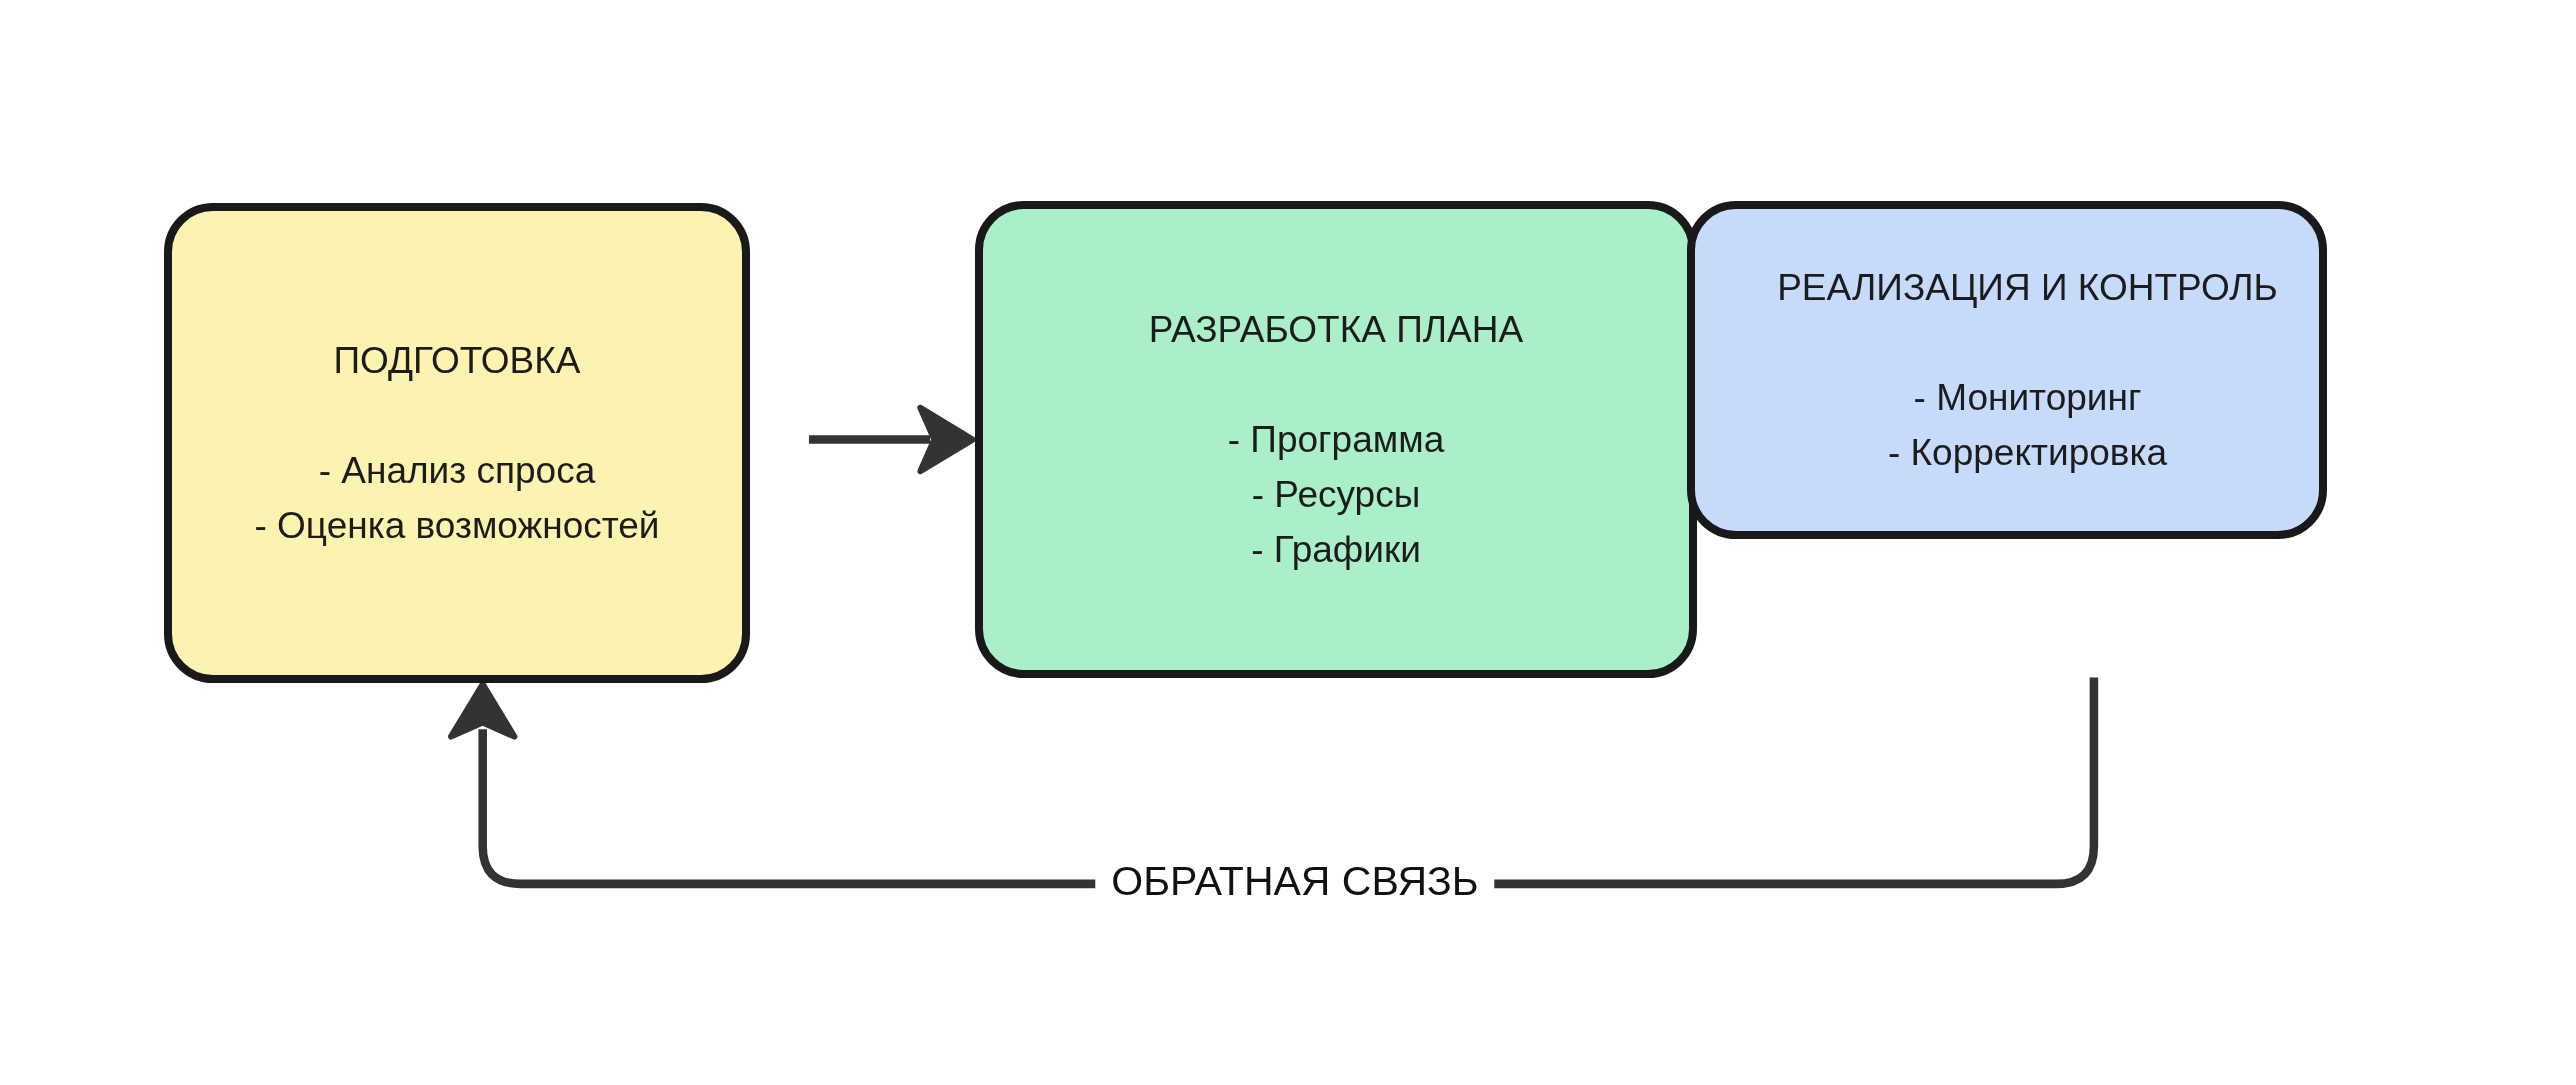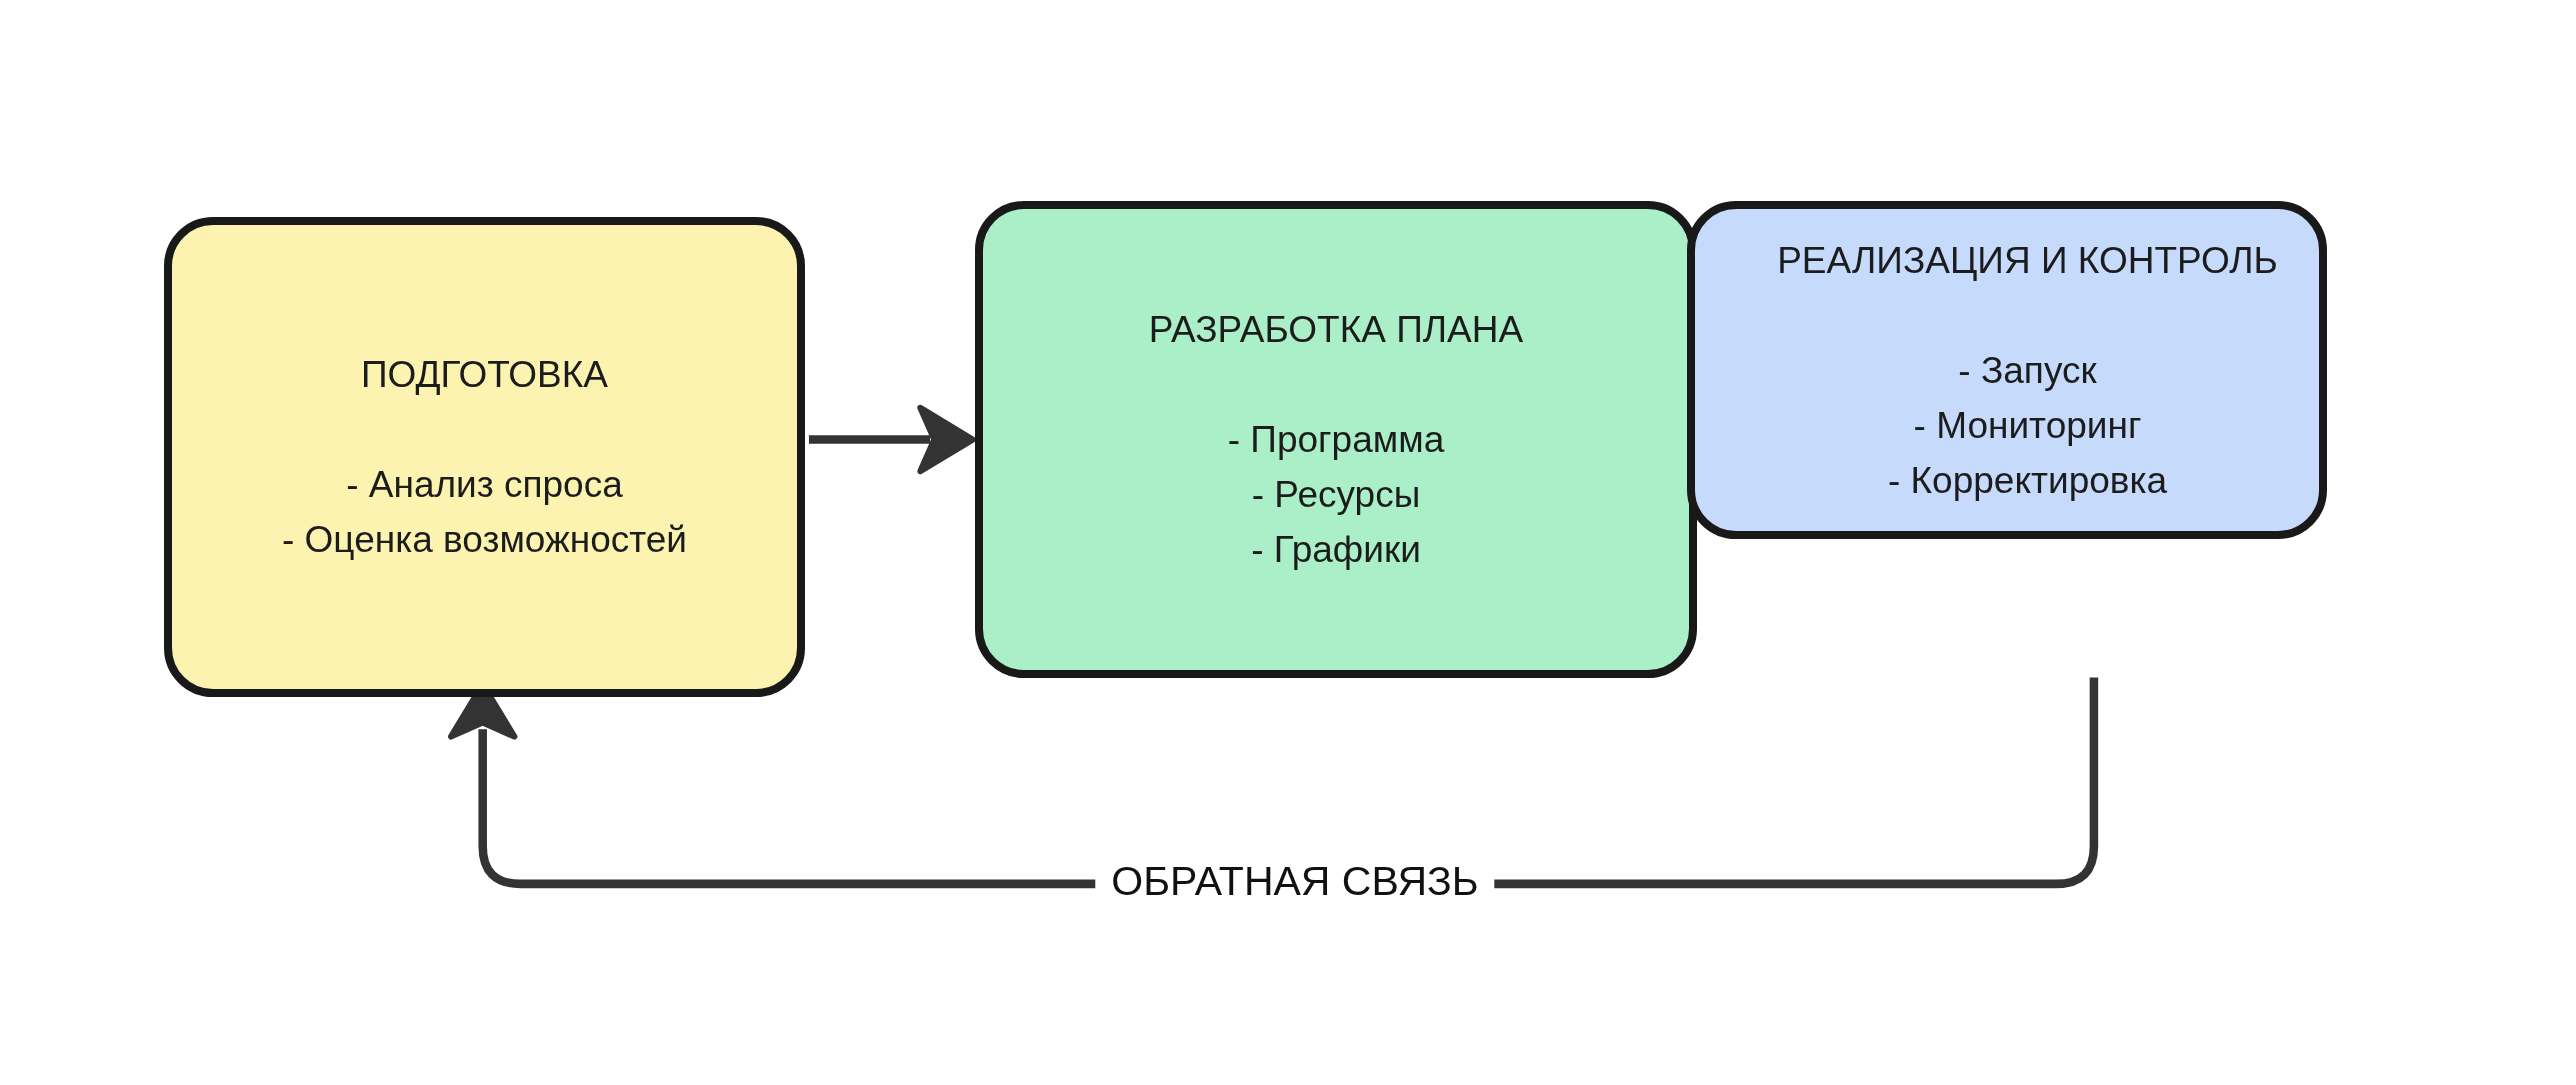--- a/index.html
+++ b/index.html
@@ -25,21 +25,21 @@
   .node {
     position: absolute;
     box-sizing: border-box;
     border: 8px solid #191919;
     border-radius: 49px;
     display: flex;
     align-items: center;
     justify-content: center;
     text-align: center;
   }
-  .node-prep { left: 164px;  top: 217px; width: 641px; height: 480px; justify-content: center; }
+  .node-prep { left: 164px;  top: 203px; width: 586px; height: 480px; justify-content: center; }
   .node-plan { left: 975px; top: 201px; width: 722px; height: 477px; }
   .node-impl { left: 1687px; top: 201px; width: 640px; height: 338px; padding-left: 41px; }
   .node-label {
     font-size: 37px;
     line-height: 55px;
     color: #1c1c1c;
     white-space: nowrap;
   }
   .node-spacer { height: 55px; }
   .feedback-label {
@@ -91,21 +91,20 @@
       <div>- Программа</div>
       <div>- Ресурсы</div>
       <div>- Графики</div>
     </div>
   </div>
 
   <div class="node node-impl" style="background-color: rgb(198, 218, 252);">
     <div class="node-label">
       <div>РЕАЛИЗАЦИЯ И КОНТРОЛЬ</div>
       <div class="node-spacer"></div>
-      <div>- Запуск</div>
       <div>- Мониторинг</div>
       <div>- Корректировка</div>
     </div>
   </div>
 
   <div class="feedback-label">ОБРАТНАЯ СВЯЗЬ</div>
 
 </div>
 
 

